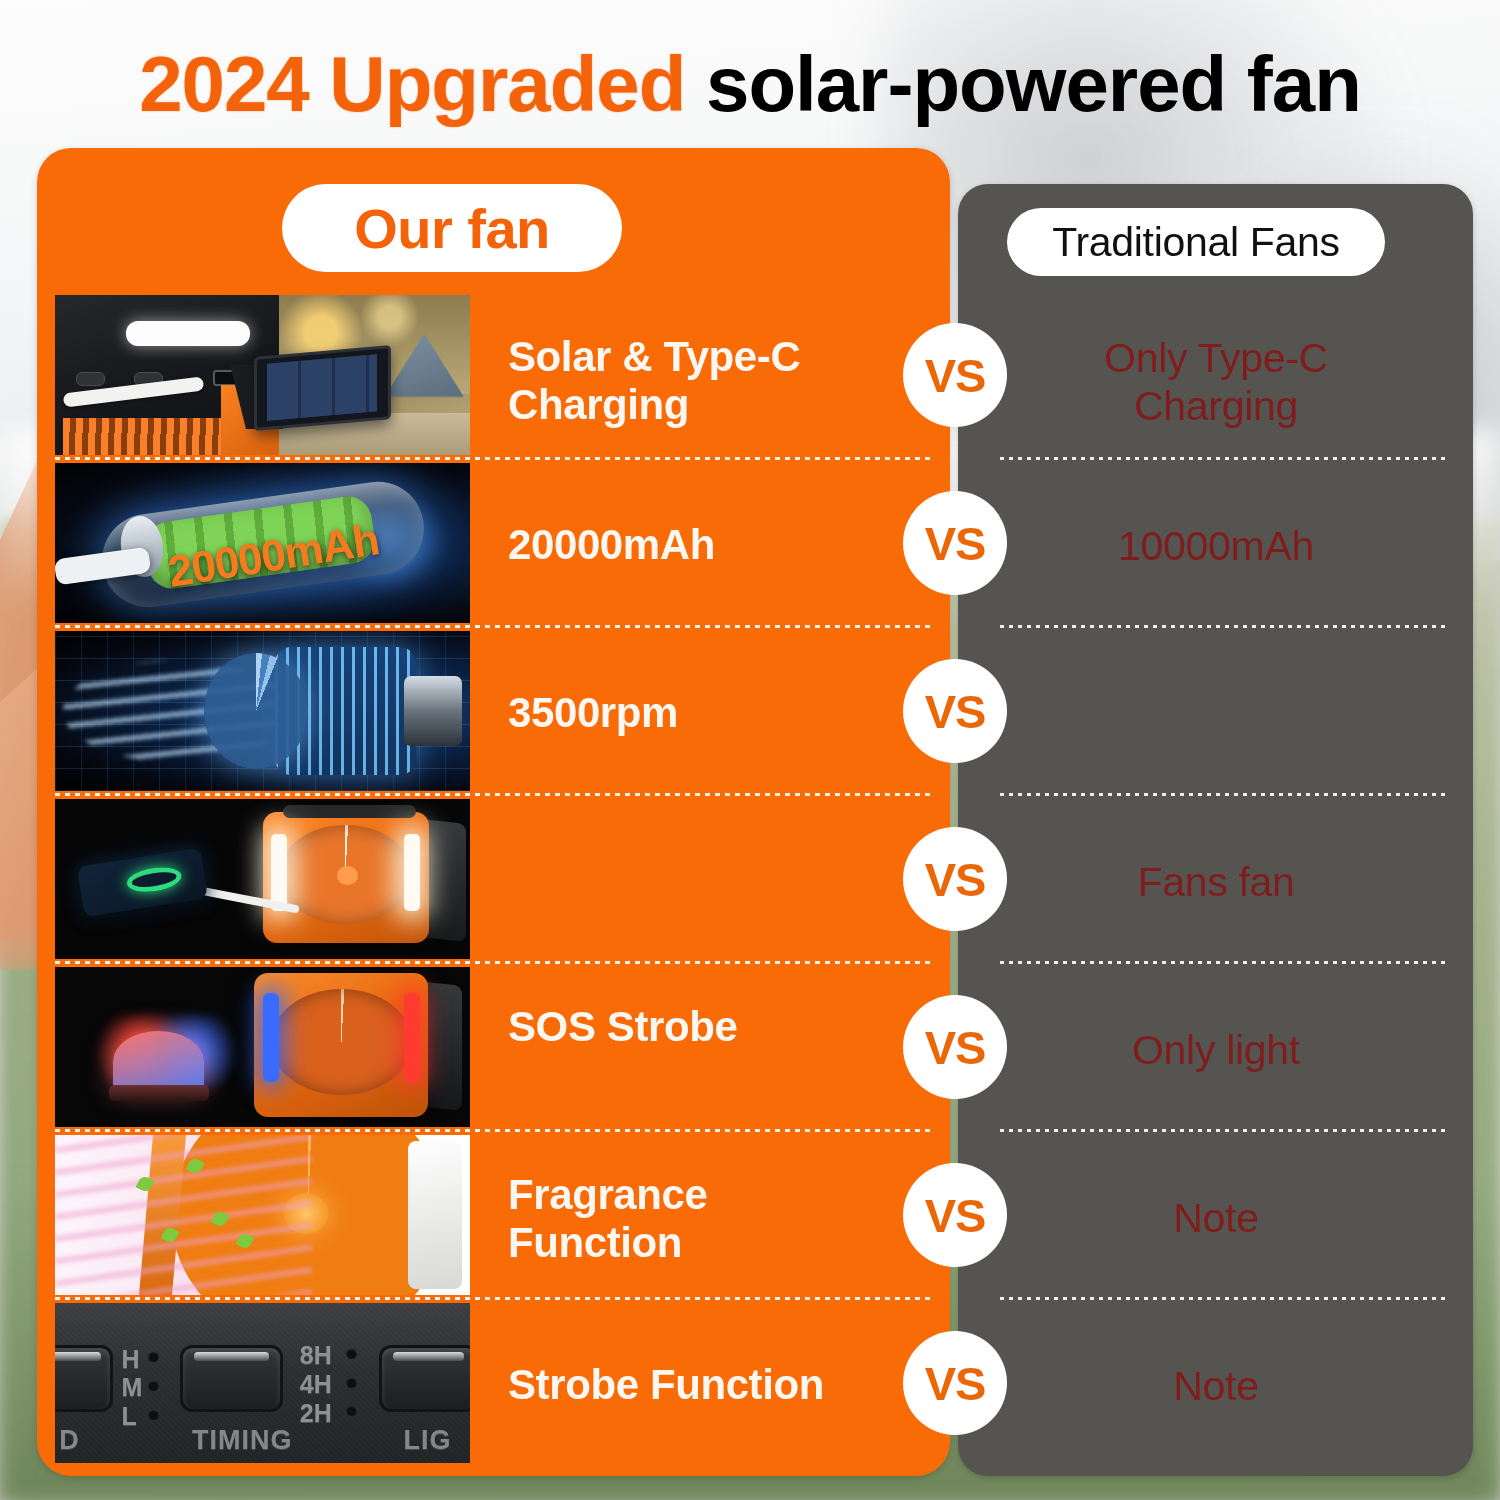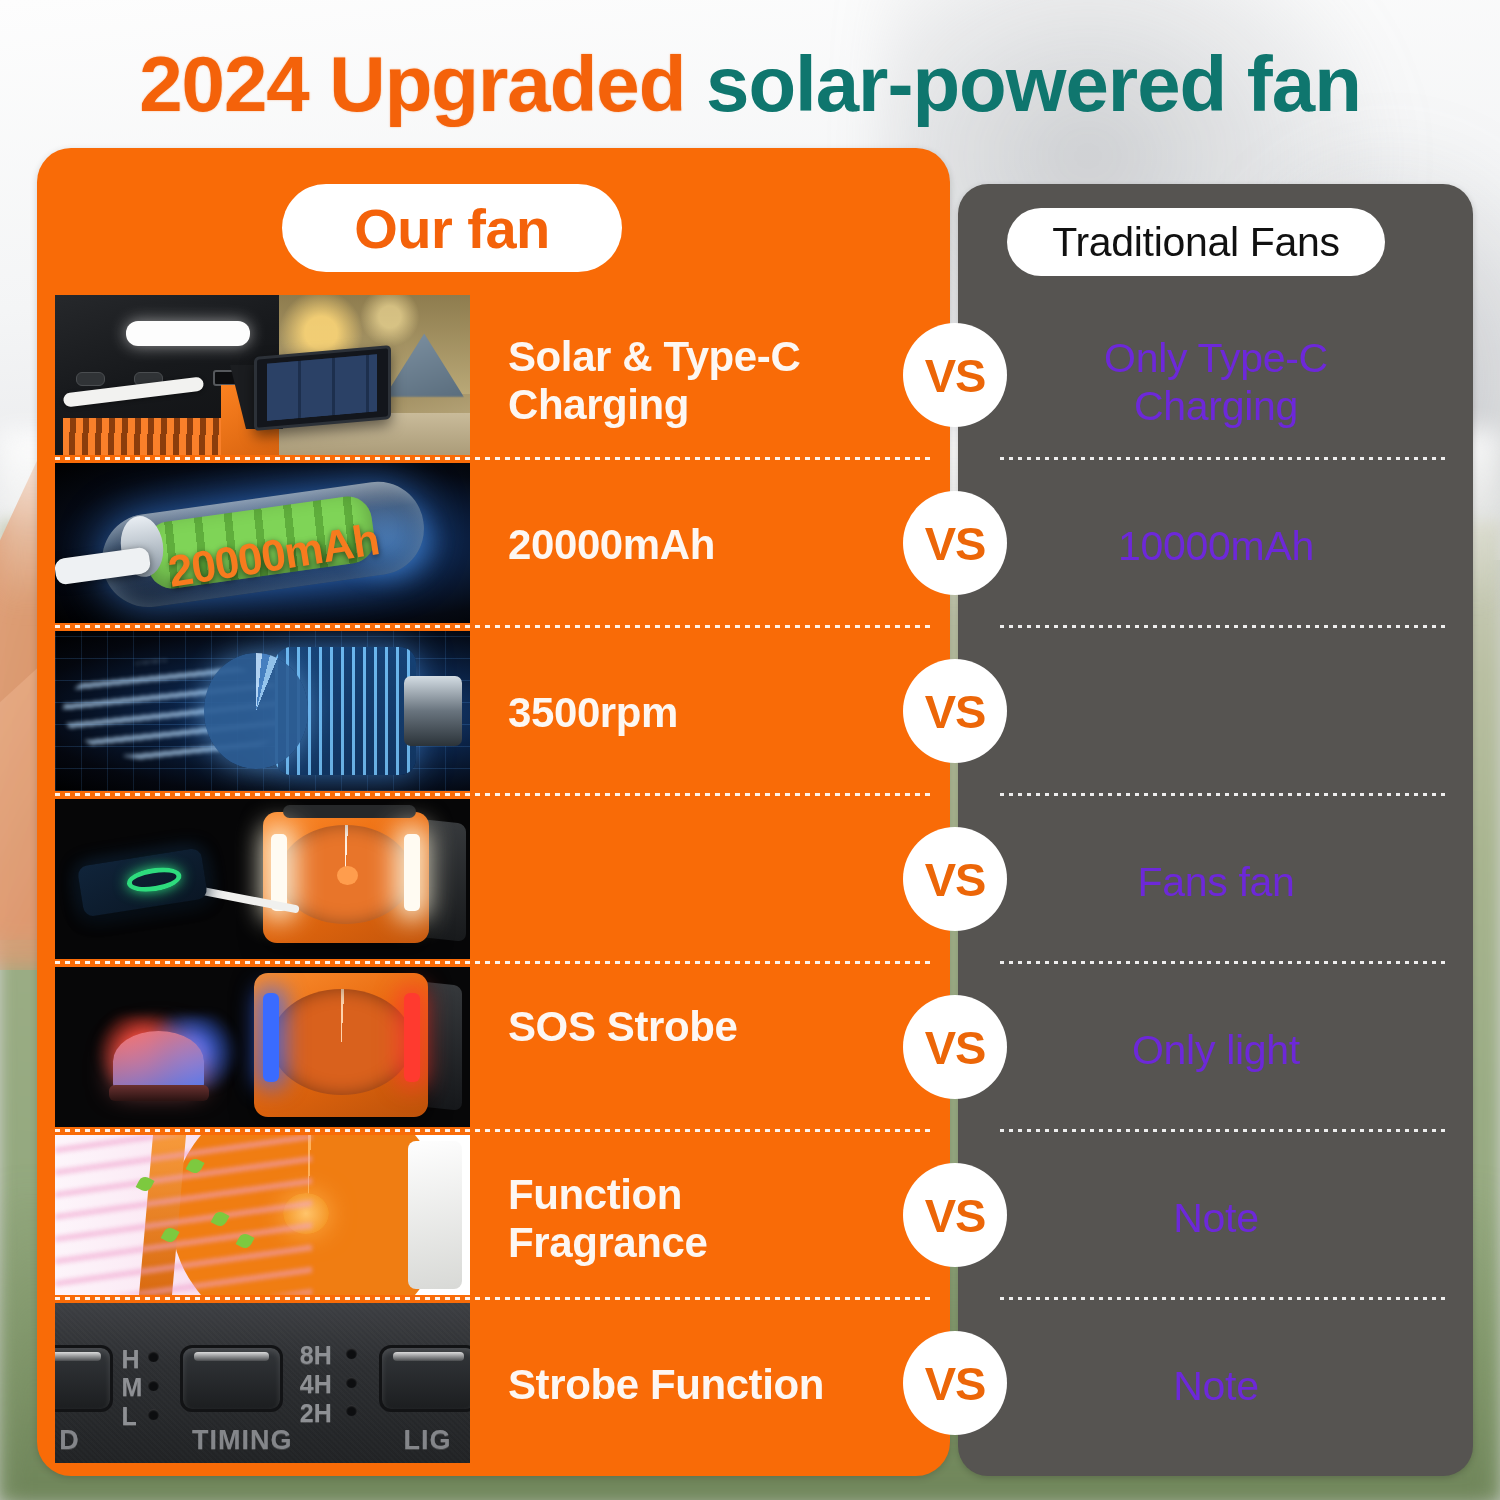--- a/index.html
+++ b/index.html
@@ -61,21 +61,21 @@
 
   
   .title{
     position:absolute; left:0; top:36px; width:1500px; height:96px; z-index:5;
     text-align:center; white-space:nowrap;
     font-size:78px; font-weight:bold; letter-spacing:-1px;
     font-family:"Liberation Sans Narrow","Liberation Sans",sans-serif;
     line-height:96px;
   }
   .title .t-orange{ color:#f4620a; text-shadow:0 0 2px rgba(244,98,10,.45); }
-  .title .t-black{ color:#0f766e; }
+  .title .t-black{ color:#000000; }
 
   
   #gray-panel{
     position:absolute; left:958px; top:184px; width:515px; height:1292px;
     background:#565451; border-radius:30px 30px 30px 30px; z-index:10;
     box-shadow:0 2px 6px rgba(0,0,0,.18);
   }
   #orange-panel{
     position:absolute; left:37px; top:148px; width:913px; height:1328px;
     background:#f96b07; border-radius:34px; z-index:20;
@@ -110,21 +110,21 @@
 
   
   .feat{
     position:absolute; left:508px; width:400px;
     color:#fdf7f2; font-weight:bold; font-size:42px; line-height:1.14;
     letter-spacing:-.4px;
   }
   
   .val{
     position:absolute; left:1000px; width:432px; text-align:center;
-    color:#6d28d9; font-weight:normal; font-size:41px; line-height:1.16;
+    color:#7f1d1d; font-weight:normal; font-size:41px; line-height:1.16;
     letter-spacing:-.3px;
   }
   
   .vs{
     position:absolute; left:903px; width:104px; height:104px;
     background:#fff; border-radius:50%; z-index:40;
     display:flex; align-items:center; justify-content:center;
     color:#ec6608; font-weight:bold; font-size:47px; letter-spacing:-1px;
   }
 
@@ -474,22 +474,22 @@
         <div class="a6-streaks"></div>
         <div class="a6-leaf" style="left:20%;top:26%"></div>
         <div class="a6-leaf" style="left:32%;top:15%"></div>
         <div class="a6-leaf" style="left:38%;top:48%"></div>
         <div class="a6-leaf" style="left:44%;top:62%"></div>
         <div class="a6-leaf" style="left:26%;top:58%"></div>
         <div class="a6-frame"></div>
       </div>
     </div>
     <div class="feat" style="top:36px">
+      <div>Fragrance</div>
       <div>Function</div>
-      <div>Fragrance</div>
     </div>
     <div class="vs" style="top:28px">VS</div>
     <div class="val" style="top:60px">
       <div>Note</div>
     </div>
   </div>
   <div class="sep-l" style="top:1297px"></div>
   <div class="sep-r" style="top:1297px"></div>
 
   <div class="row" style="top:1303px;height:160px">

